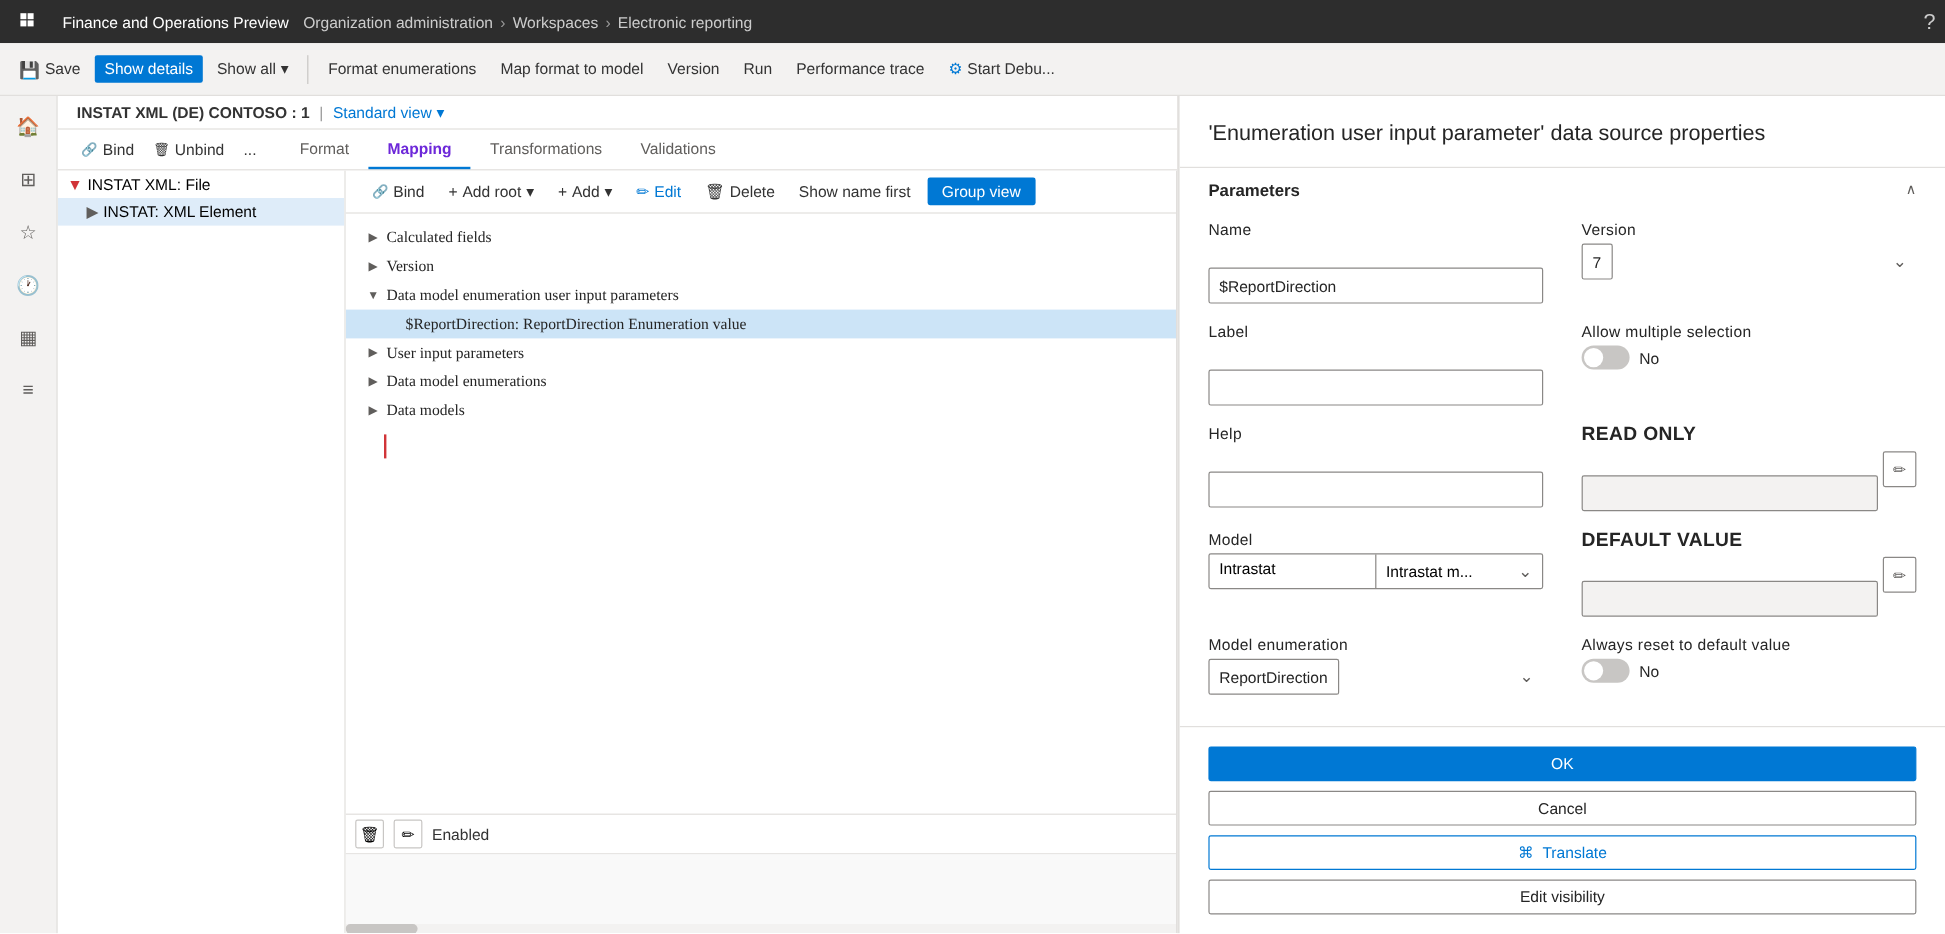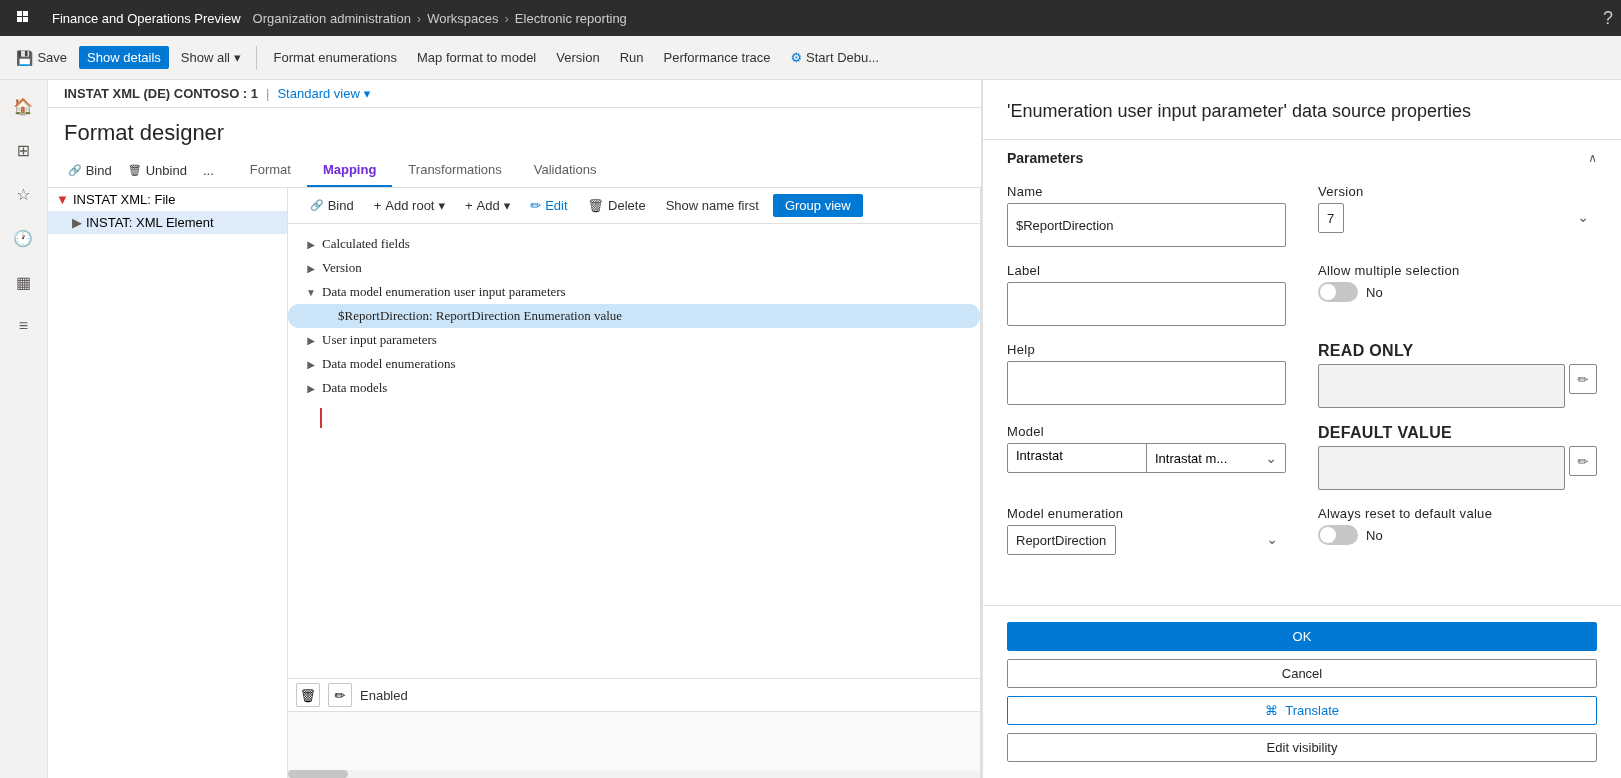--- a/index.html
+++ b/index.html
@@ -211,21 +211,21 @@
       overflow-y: auto;
       padding: 8px 0;
     }
     .tree-item {
       display: flex; align-items: center;
       padding: 4px 16px;
       cursor: pointer;
       font-size: 13px;
       color: #252525;
     }
-    .tree-item.selected { background: #cce4f7; border-radius: 11px; }
+    .tree-item.selected { background: #cce4f7; }
     .tree-item.indent-1 { padding-left: 32px; }
     .tree-expand {
       width: 14px; height: 14px;
       display: flex; align-items: center; justify-content: center;
       font-size: 10px; color: #605e5c; margin-right: 4px;
     }
     .tree-item-label { flex: 1; font-family: Liberation Serif, serif; }
 
     
     .format-tree {
@@ -326,21 +326,22 @@
       text-transform: none;
       font-size: 13px;
     }
     .form-input {
       border: 1px solid #8a8886;
       border-radius: 2px;
       padding: 4px 8px;
       font-size: 13px;
       color: #252525;
       background: white;
-      height: 44px;
+      height: 30px;
+      margin-top: 20px;
     }
     .form-input.readonly {
       background: #f3f2f1;
       color: #605e5c;
     }
     .form-select {
       border: 1px solid #8a8886;
       border-radius: 2px;
       padding: 4px 8px;
       font-size: 13px;
@@ -544,21 +545,20 @@
 
     <div class="sub-header">
       <span class="sub-header-title">INSTAT XML (DE) CONTOSO : 1</span>
       <span class="sub-header-sep">|</span>
       <div class="sub-header-view">
         <span>Standard view</span>
         <span>▾</span>
       </div>
     </div>
 
-    <div class="page-title">Format designer</div>
 
     <div class="tabs-row">
       <div class="tab-action-btns">
         <button class="tab-action-btn">
           <span style="font-size:11px;">🔗</span>
           <span>Bind</span>
         </button>
         <button class="tab-action-btn">
           <span style="font-size:11px;">🗑</span>
           <span>Unbind</span>

